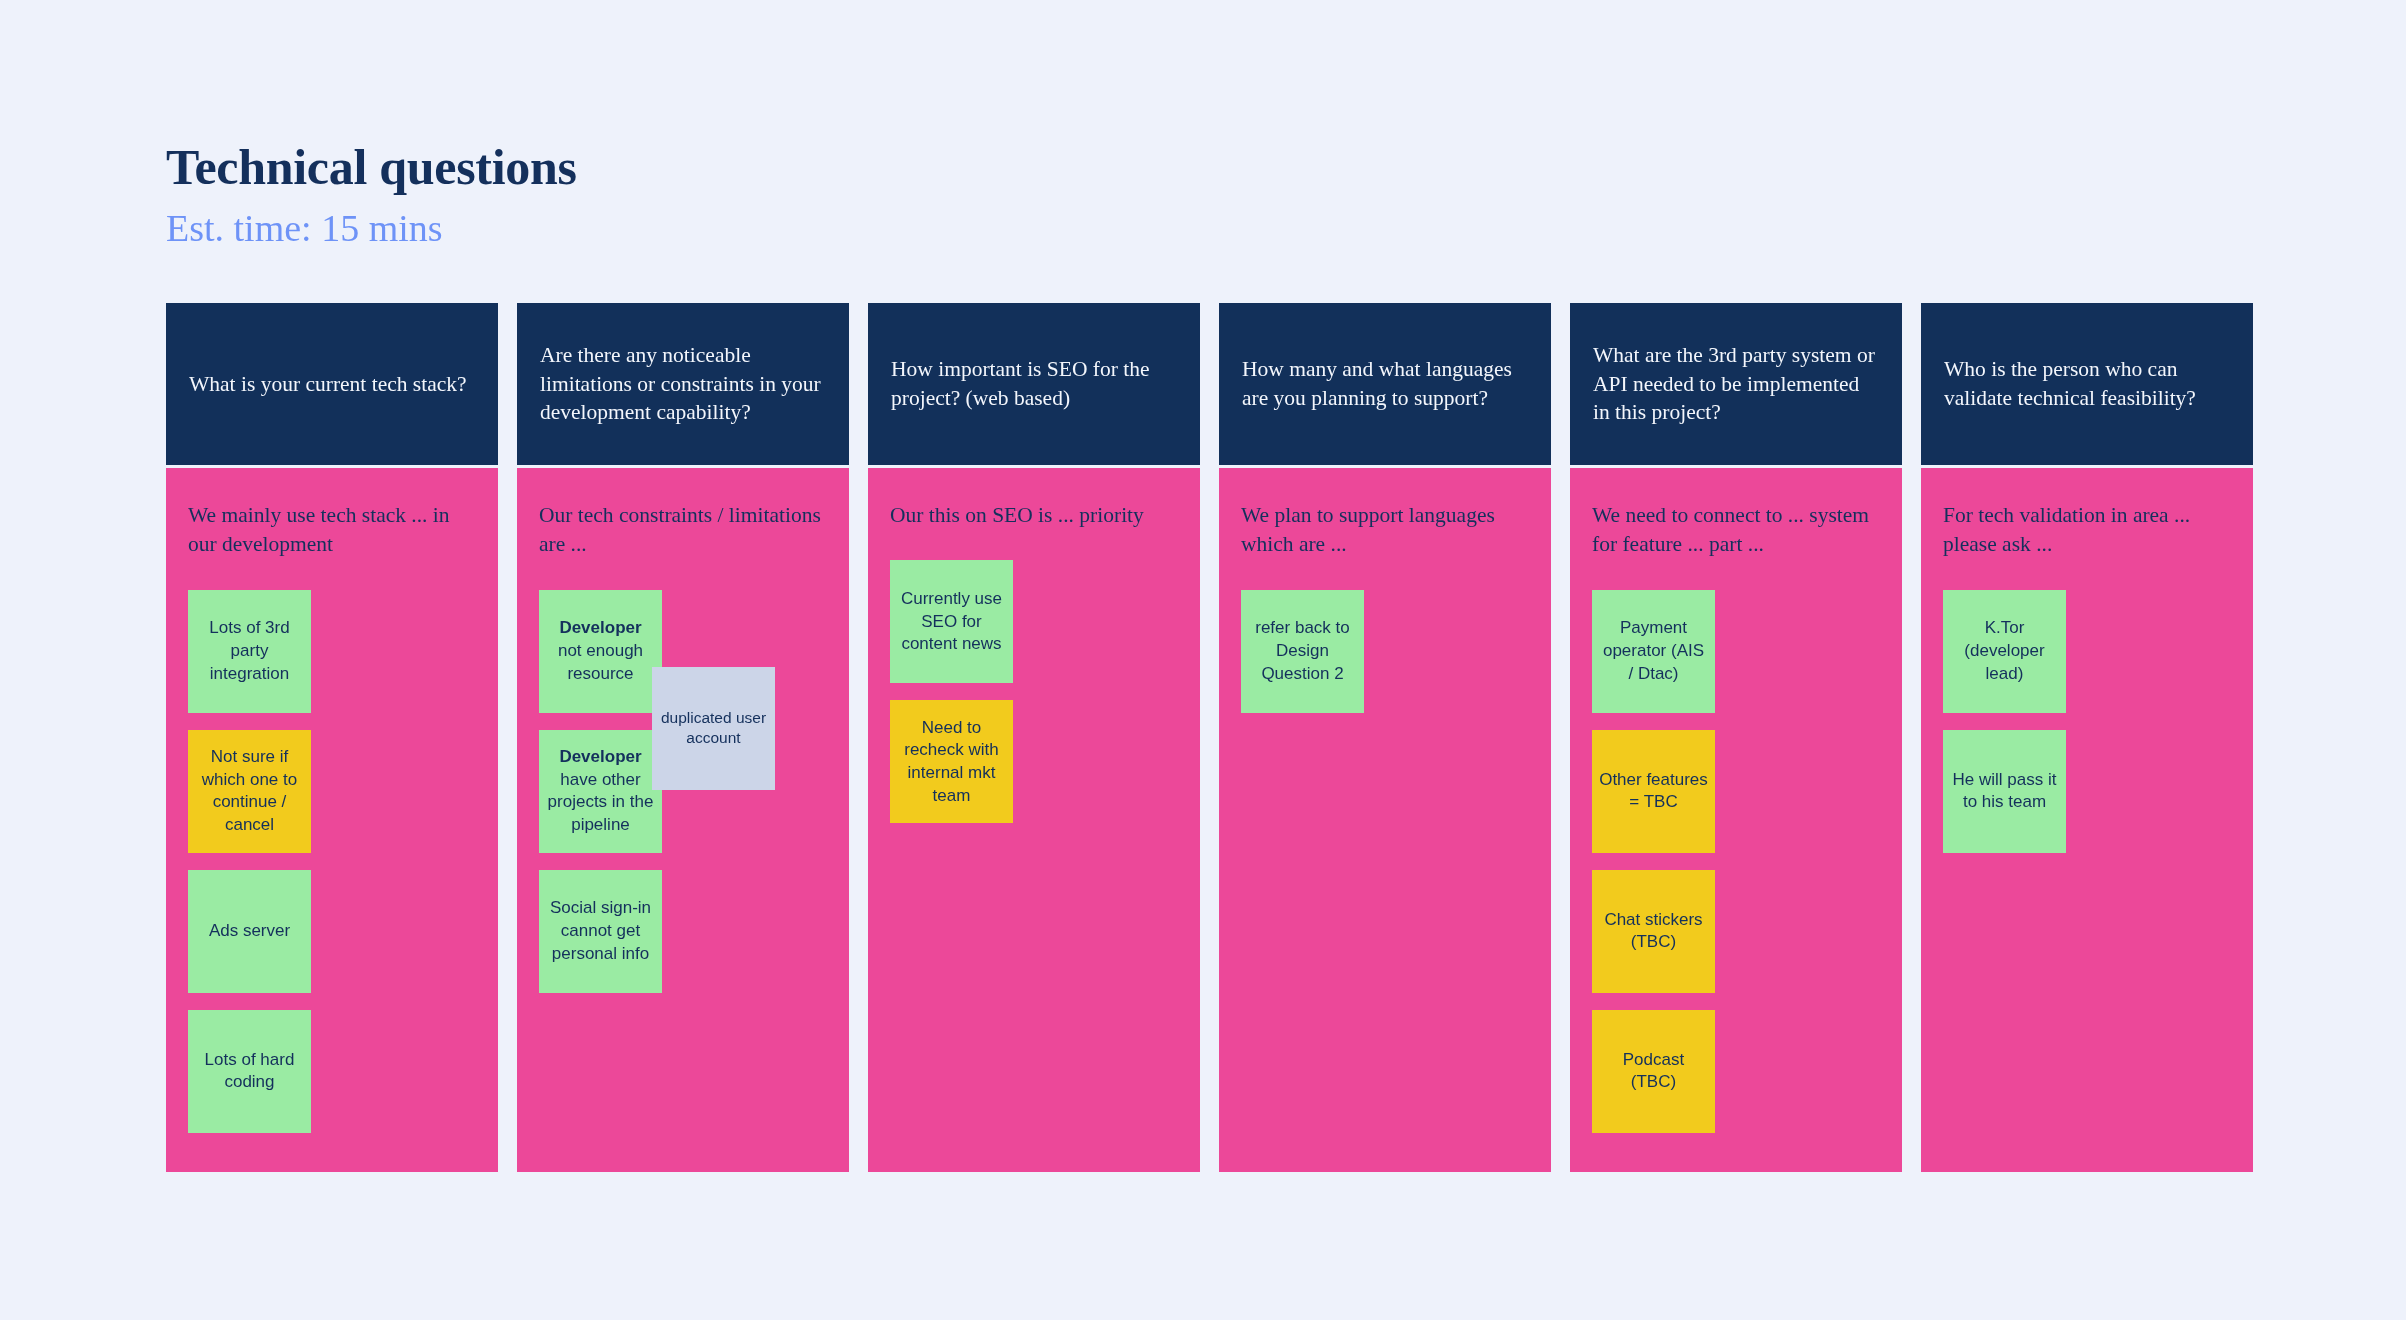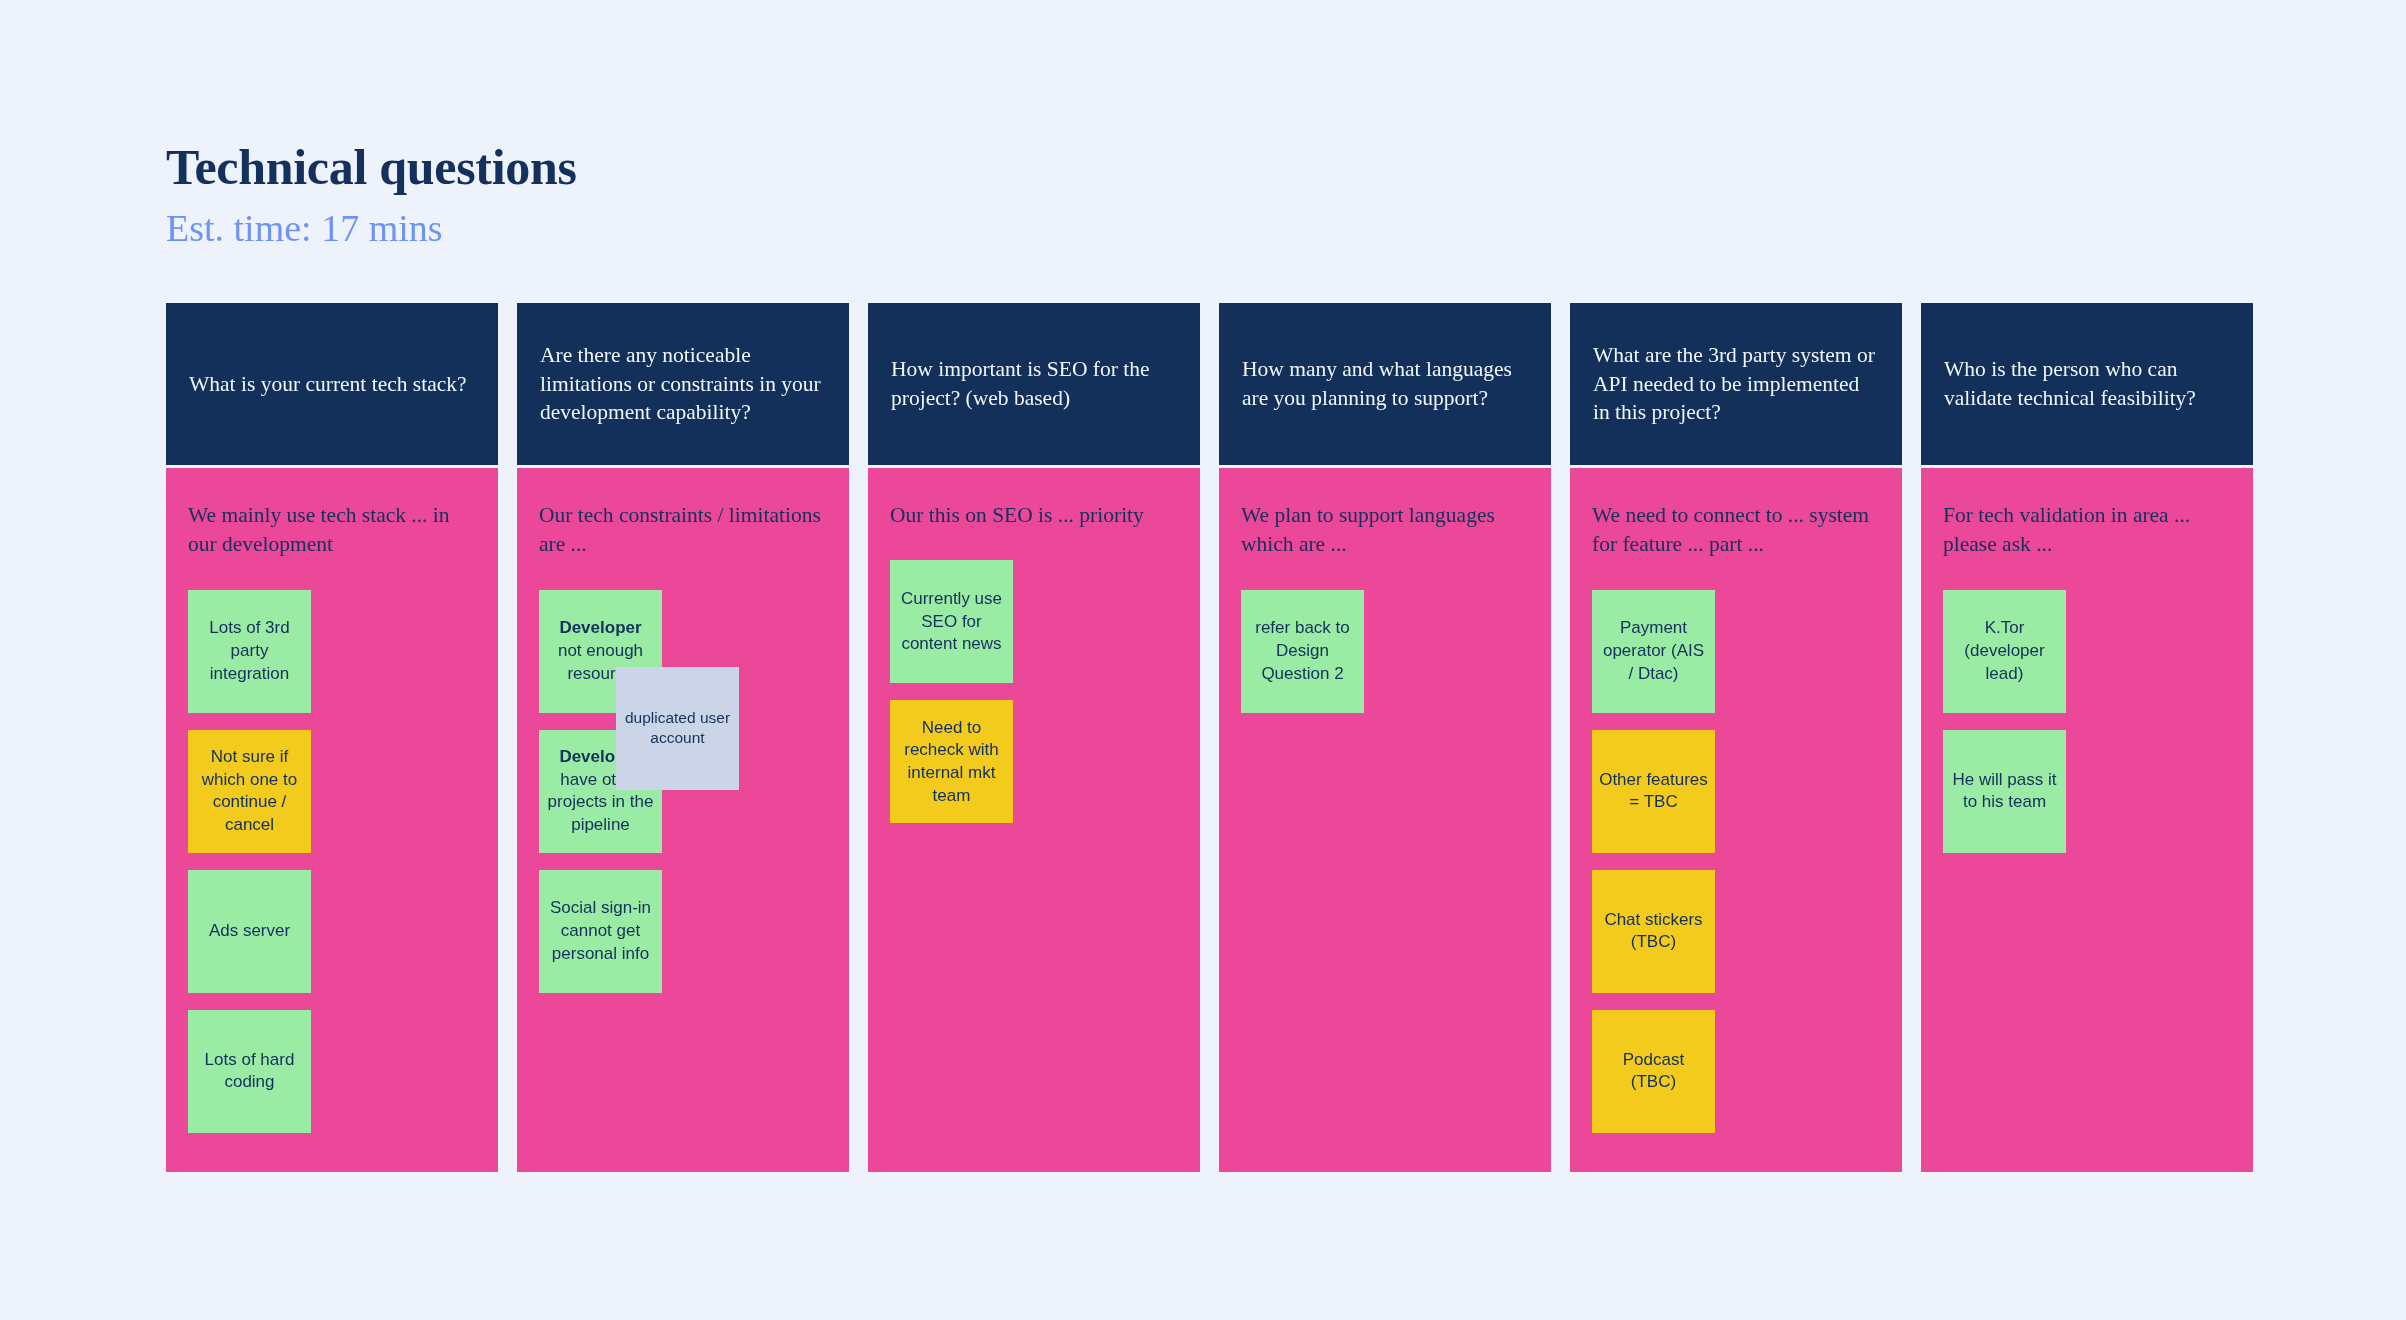--- a/index.html
+++ b/index.html
@@ -109,41 +109,41 @@
     text-align: center;
     padding: 6px 7px;
     font-family: "Liberation Sans", sans-serif;
     font-size: 17px;
     line-height: 1.33;
     color: #14305c;
   }
 
   .note-green  { background: #9aeba3; }
   .note-yellow { background: #f2cb1d; }
-  .note-lav    { background: #ccd5e8; }
+  .note-lav    { background: #ccd5e8; margin-left: 36px; }
 
   .note b { font-weight: bold; }
 
   
   .note-float {
     position: absolute;
     left: 77px;
     top: 77px;
     z-index: 5;
     font-size: 15.5px;
   }
 </style>
 </head>
 <body>
 
 <div id="board">
 
   <div class="page-header">
     <div class="page-title">Technical questions</div>
-    <div class="page-subtitle">Est. time: 17 mins</div>
+    <div class="page-subtitle">Est. time: 15 mins</div>
   </div>
 
   <div class="columns" id="columns">
       <div class="column">
         <div class="column-header">
           <div class="column-header-text">What is your current tech stack?</div>
         </div>
         <div class="column-body">
           <div class="column-prompt">We mainly use tech stack ... in our development</div>
           <div class="notes">

